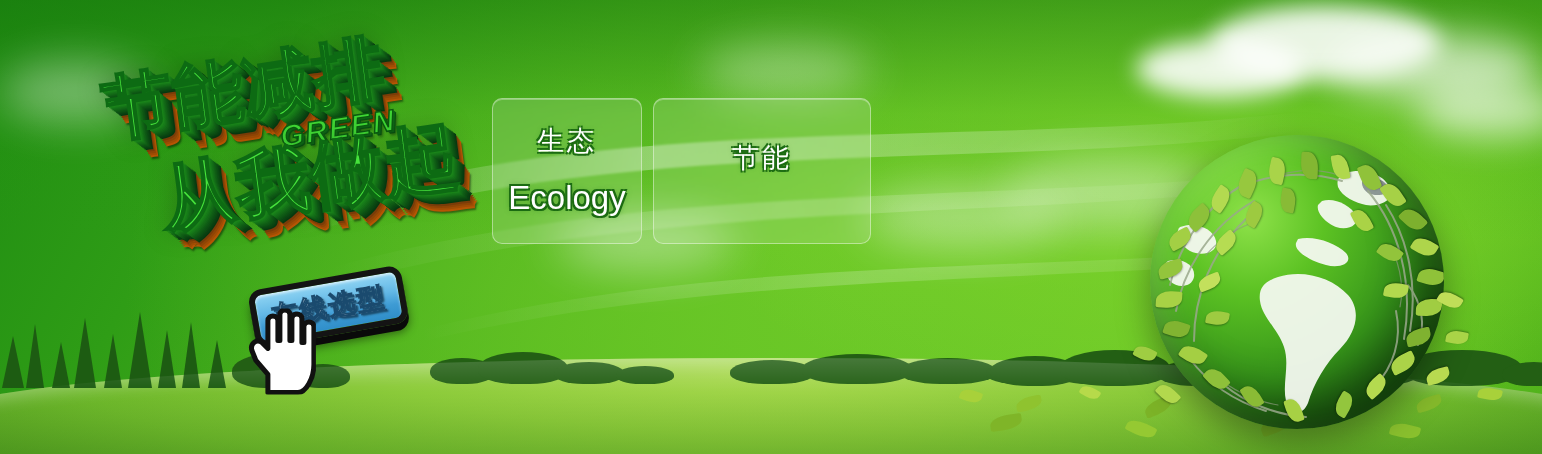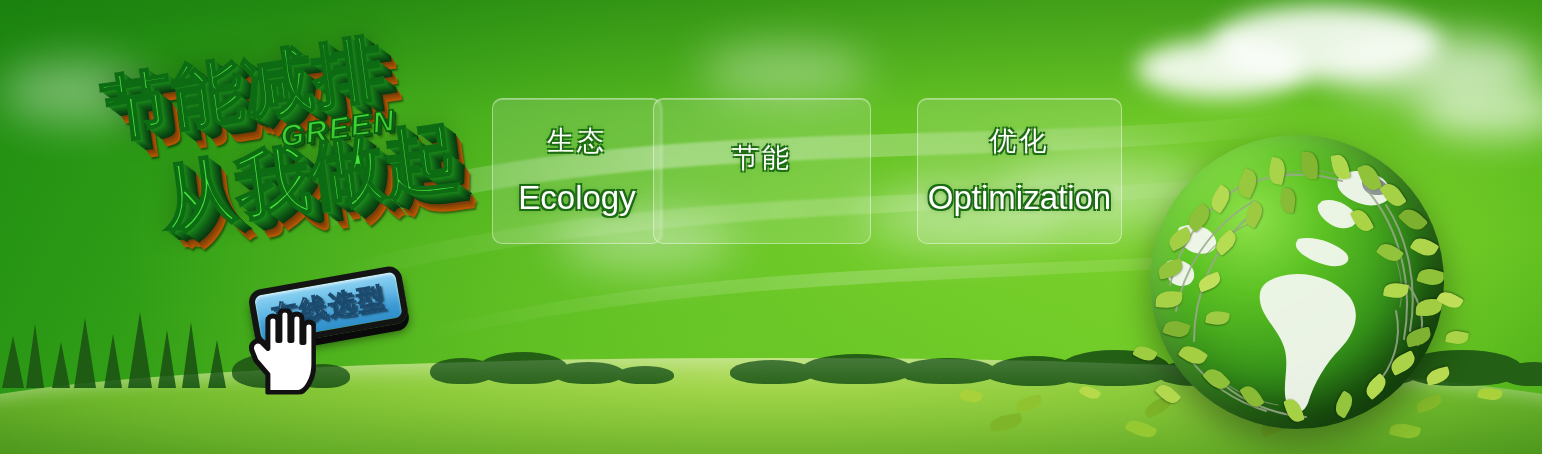--- a/index.html
+++ b/index.html
@@ -328,30 +328,26 @@
     <div class="btn-3d">
       <span>在线选型</span>
     </div>
     <svg class="hand-cursor" width="70" height="86" viewBox="0 0 70 86">
       <path d="M22 84 L22 66 L10 52 L6 42 C4 36, 10 30, 16 34 L22 40 L22 12 C22 6, 32 6, 32 12 L32 32 L34 32 L34 6 C34 0, 44 0, 44 6 L44 32 L46 32 L46 10 C46 4, 56 4, 56 10 L56 34 L58 34 L58 18 C58 12, 68 12, 68 18 L68 56 C68 70, 60 84, 52 84 Z" fill="#ffffff" stroke="#111111" stroke-width="5" stroke-linejoin="round"></path>
     </svg>
   </div>
 
   <div class="cards">
 
-    <div class="card" style="left:492px; width:170px;">
+    <div class="card" style="left:492px; width:150px;">
       <div class="cn">生态</div>
       <div class="en">Ecology</div>
     </div>
 
     <div class="card" style="left:653px; width:218px;">
       <div class="cn">节能</div>
     </div>
 
-    <div class="card" style="left:917px; width:205px;">
-      <div class="cn">优化</div>
-      <div class="en">Optimization</div>
-    </div>
 
   </div>
 
 
 </div>
 
 </body></html>

